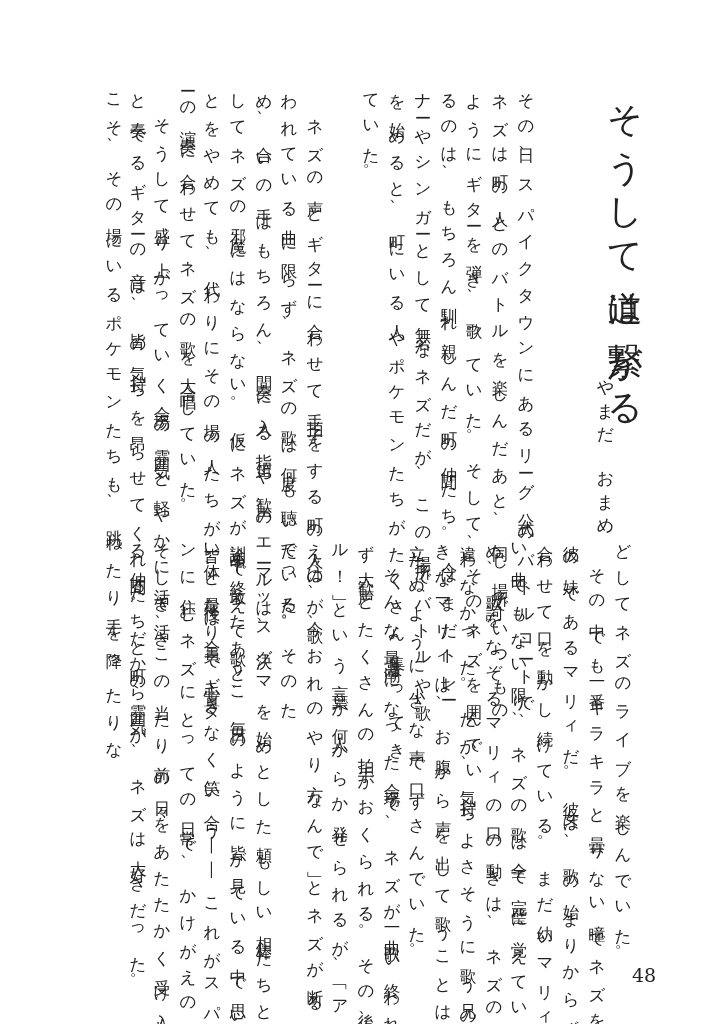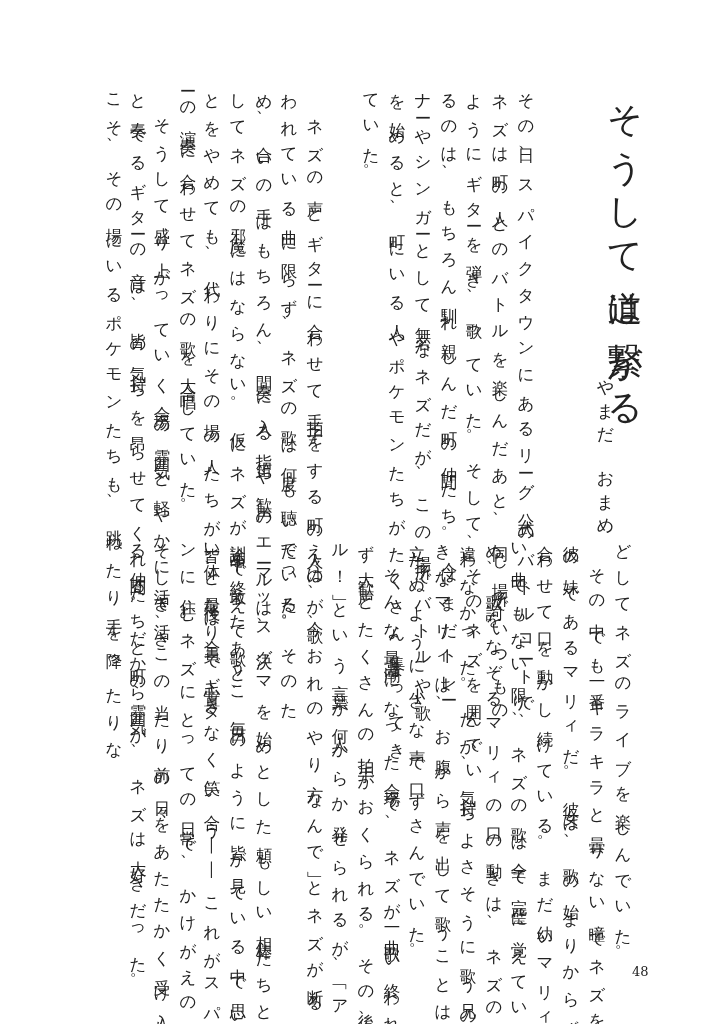--- a/index.html
+++ b/index.html
@@ -4,21 +4,21 @@
 <style>
   html, body { margin:0; padding:0; background:#ffffff; }
   body { width:722px; height:1024px; position:relative; overflow:hidden;
          font-family:"DejaVu Serif", "Liberation Serif", serif; color:#222; }
   .col { position:absolute; writing-mode:vertical-rl; font-size:16.5px; line-height:1;
          letter-spacing:8.1px; white-space:nowrap; }
   .title { position:absolute; left:607px; top:80px; writing-mode:vertical-rl;
            font-size:35px; letter-spacing:6px; line-height:1; color:#222; white-space:nowrap; }
   .author { position:absolute; left:597px; top:368px; writing-mode:vertical-rl;
             font-size:17px; letter-spacing:4px; line-height:1; color:#222; white-space:pre; }
-  .page-number { position:absolute; left:632px; top:964px; font-size:13px; color:#222; }
+  .page-number { position:absolute; left:632px; top:964px; font-size:19px; color:#222; }
 </style>
 </head>
 <body>
 
 <div>
   <div class="title">そうして道は繋がる</div>
   <div class="author">やまだ　おまめ</div>
   <div id="top-section">
       <div class="col" style="left: 517px; top: 82px;">その日、スパイクタウンにあるリーグ公式のバトルコートで、</div>
       <div class="col" style="left: 491px; top: 82px;">ネズは町の人とのバトルを楽しんだあと、同じ場所でいつもの</div>

